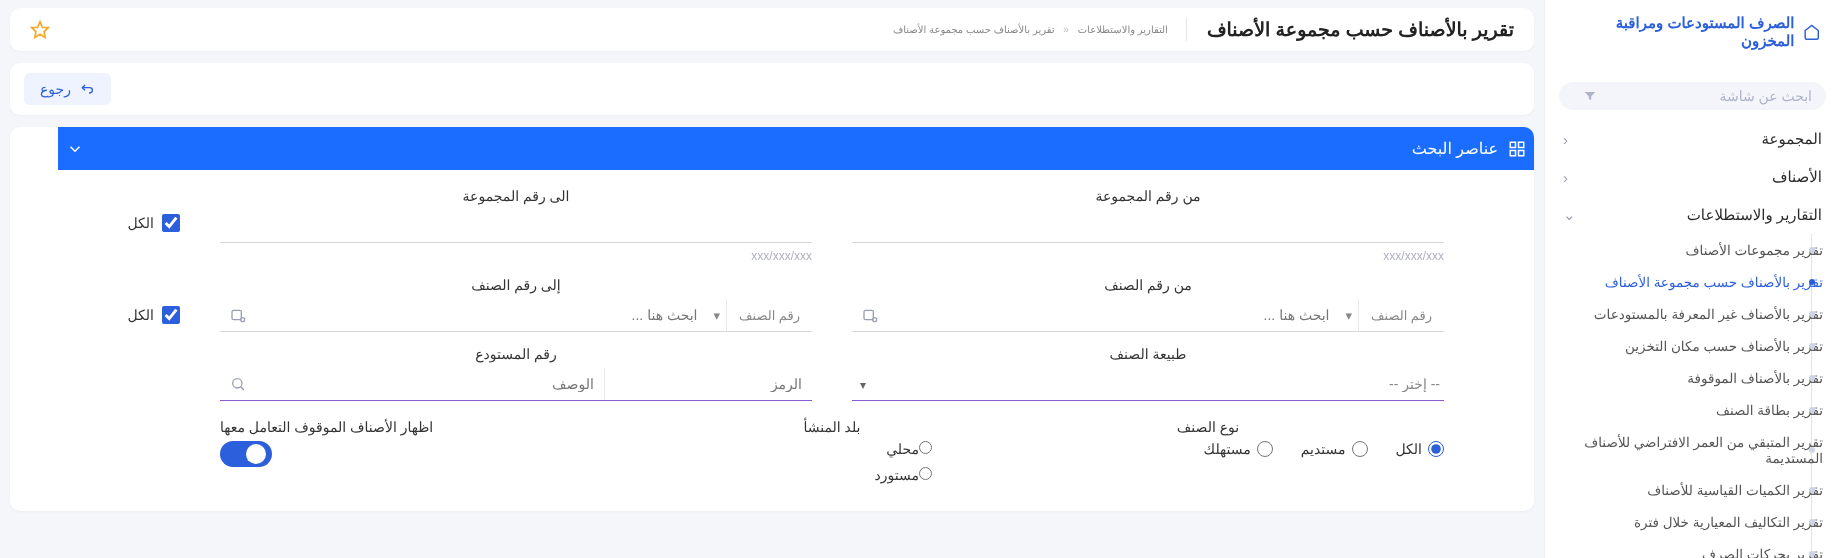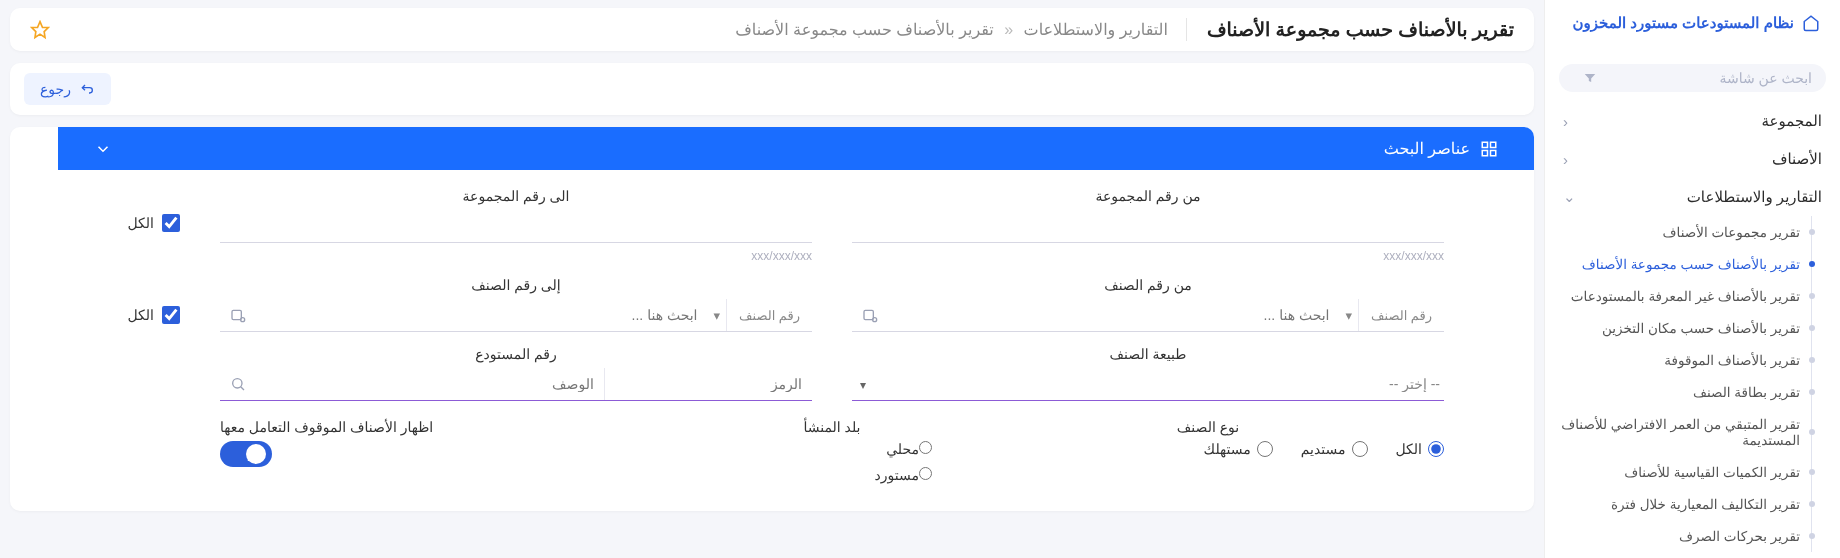--- a/index.html
+++ b/index.html
@@ -10,40 +10,40 @@
 
 .sidebar { width: 296px; background: #fff; border-left: 1px solid #eee; padding: 10px 0; overflow-y: auto; flex-shrink: 0; }
 .sys-title { display: flex; align-items: center; gap: 8px; padding: 4px 20px 10px; color: #2c5fdb; font-weight: 600; font-size: 15px; }
 .sys-title svg { width: 18px; height: 18px; }
 .side-search { margin: 22px 14px 10px; background: #f4f5fa; border-radius: 20px; display: flex; align-items: center; padding: 6px 14px; color: #aeb4c8; font-size: 14px; }
 .side-search svg { width: 14px; height: 14px; margin-left: 10px; }
 .nav-group { padding: 10px 18px; display: flex; align-items: center; justify-content: space-between; cursor: pointer; color: #2c2c2c; font-size: 15px; }
 .nav-group .chev { color: #9aa0b4; }
 .nav-sub { list-style: none; position: relative; }
 .nav-sub::before { content: ""; position: absolute; right: 28px; top: 0; bottom: 0; width: 1px; background: #e0e3ef; }
-.nav-sub li { padding: 8px 40px 8px 10px; font-size: 13.5px; color: #555; cursor: pointer; position: relative; }
+.nav-sub li { padding: 8px 17px 8px 10px; font-size: 13.5px; color: #555; cursor: pointer; position: relative; }
 .nav-sub li::before { content: ""; position: absolute; right: 25px; top: 50%; width: 6px; height: 6px; background: #cfd3e3; border-radius: 50%; transform: translateY(-50%); }
 .nav-sub li.active { color: #2c5fdb; }
 .nav-sub li.active::before { background: #2c5fdb; }
 
 
 .main { flex: 1; padding: 8px 10px 0 10px; overflow-y: auto; }
 .header-card { background: #fff; border-radius: 10px; padding: 10px 20px; display: flex; align-items: center; justify-content: space-between; margin-bottom: 12px; box-shadow: 0 1px 3px rgba(0,0,0,.04); }
 .header-left { display: flex; align-items: center; gap: 18px; }
 .page-title { font-size: 19px; font-weight: 700; color: #222; padding-left: 20px; border-left: 1px solid #e5e5e5; }
-.crumb { color: #888; font-size: 16px; }
+.crumb { color: #888; font-size: 10px; }
 .crumb .sep { margin: 0 6px; color: #bbb; }
 .star { width: 20px; height: 20px; color: #f5a623; }
 
 .back-card { background: #fff; border-radius: 10px; padding: 10px 14px; display: flex; justify-content: flex-end; margin-bottom: 12px; box-shadow: 0 1px 3px rgba(0,0,0,.04); }
 .back-btn { background: #eef3ff; color: #2c5fdb; border: none; border-radius: 6px; padding: 8px 16px; font-size: 14px; cursor: pointer; display: flex; align-items: center; gap: 8px; }
 .back-btn svg { width: 16px; height: 16px; }
 
 .search-card { background: #fff; border-radius: 10px; overflow: hidden; box-shadow: 0 1px 3px rgba(0,0,0,.04); }
-.search-head { background: #1a6dff; color: #fff; padding: 12px 36px; display: flex; align-items: center; justify-content: space-between; font-size: 16px; font-weight: 500; margin-left: 48px; }
+.search-head { background: #1a6dff; color: #fff; padding: 12px 8px; display: flex; align-items: center; justify-content: space-between; font-size: 16px; font-weight: 500; margin-left: 48px; }
 .search-head .rt { display: flex; align-items: center; gap: 10px; }
 .search-head svg { width: 18px; height: 18px; }
 
 .search-body { padding: 18px 90px 20px 90px; }
 .row { display: flex; gap: 40px; margin-bottom: 8px; align-items: flex-end; }
 .col { flex: 1; display: flex; flex-direction: column; }
 .lbl { font-size: 14px; color: #333; margin-bottom: 6px; text-align: center; }
 .inp { border: none; border-bottom: 1px solid #d7d7e3; padding: 8px 4px; font-size: 14px; background: transparent; outline: none; text-align: right; width: 100%; }
 .hint { color: #aeb0bf; font-size: 12px; margin-top: 6px; text-align: right; direction: ltr; }
 .inp-group { display: flex; align-items: stretch; border-bottom: 1px solid #d7d7e3; }
@@ -73,21 +73,21 @@
 </head>
 <body>
 
 <div class="layout">
 
   <aside class="sidebar">
     <div class="sys-title">
       <svg viewBox="0 0 24 24" fill="none" stroke="currentColor" stroke-width="2">
           <path d="M3 10l9-7 9 7v10a2 2 0 0 1-2 2H5a2 2 0 0 1-2-2V10z"></path>
         </svg>
-      <span>نظام المستودعات مستورد المخزون</span>
+      <span>الصرف المستودعات ومراقبة المخزون</span>
     </div>
     <div class="side-search">
       <span style="flex:1">ابحث عن شاشة</span>
       <svg viewBox="0 0 24 24" fill="currentColor">
           <path d="M3 5h18l-7 8v6l-4-2v-4L3 5z"></path>
         </svg>
     </div>
 
     <div class="nav-group">
       <span>المجموعة</span>

